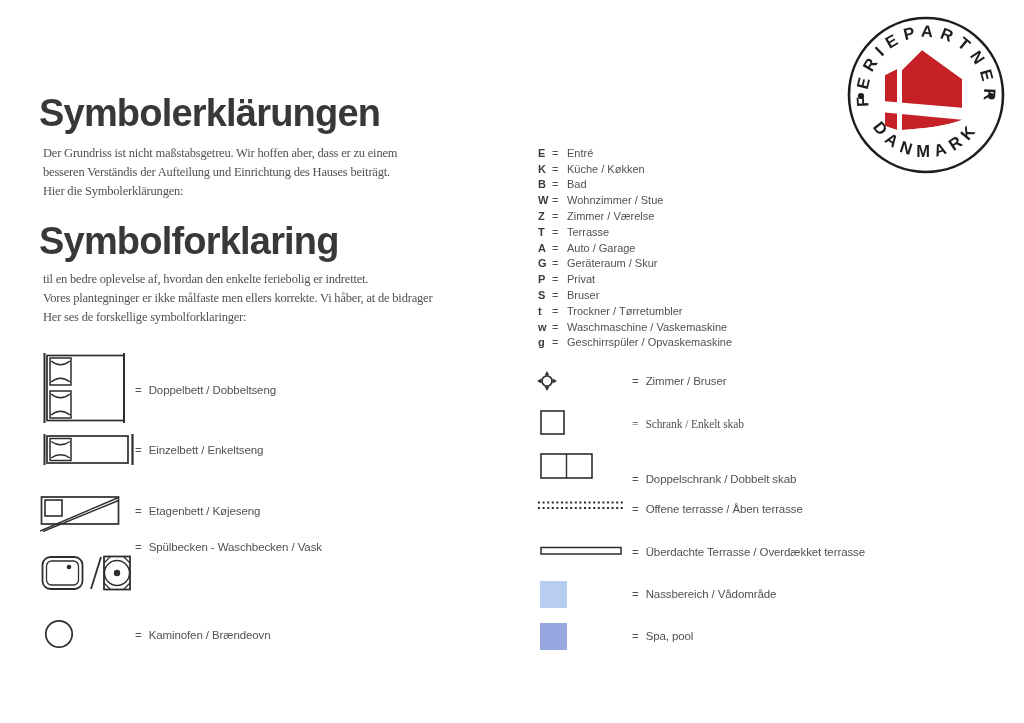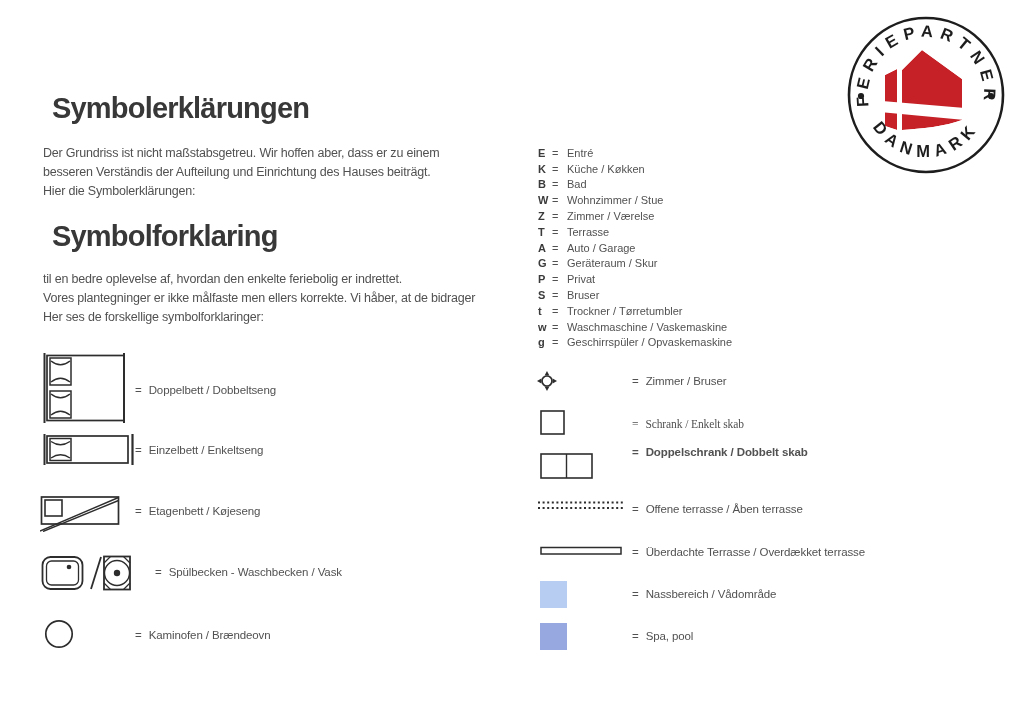--- a/index.html
+++ b/index.html
@@ -2,69 +2,69 @@
 <html><head>
 <meta charset="utf-8">
 <style>
   html,body { margin:0; padding:0; background:#ffffff; }
   .page {
     position:relative; width:1024px; height:723px; background:#ffffff;
     font-family:"Liberation Sans","DejaVu Sans",sans-serif; color:#4e4e4e;
     overflow:hidden;
   }
   .h1 {
-    position:absolute; left:52px; font-size:29px; font-weight:bold;
+    position:absolute; left:39px; font-size:38px; font-weight:bold;
     color:#383838; letter-spacing:-0.8px; white-space:nowrap;
   }
   #title-de { top:92px; }
   #title-da { top:220px; }
   .para {
     position:absolute; left:43px; font-size:12.5px; line-height:18.8px;
-    color:#515151; letter-spacing:-0.2px; white-space:nowrap;
+    color:#515151; letter-spacing:-0.2px; white-space:nowrap;font-family:Liberation Serif, serif;
   }
   #para-de { top:144px; }
   #para-da { top:270px; }
 
   .icon { position:absolute; }
   .sym-label {
     position:absolute; font-size:11.5px; color:#515151; white-space:nowrap;
     letter-spacing:-0.1px;
   }
   .sym-label .eq { display:inline-block; margin-right:7px; color:#515151; }
 
   
   #icon-double-bed   { left:43px;  top:353px; }
   #icon-single-bed   { left:43px;  top:434px; }
   #icon-bunk-bed     { left:40px;  top:495px; }
   #icon-sink         { left:41px;  top:553px; }
   #icon-stove        { left:44px;  top:619px; }
   #label-double-bed  { left:135px; top:384px; }
   #label-single-bed  { left:135px; top:444px; }
   #label-bunk-bed    { left:135px; top:505px; }
-  #label-sink        { left:135px; top:566px;margin-left:20px; }
+  #label-sink        { left:135px; top:541px; }
   #label-stove       { left:135px; top:629px; }
 
   
   .letters { position:absolute; left:538px; top:145px; font-size:11px; }
   .letter-row { display:flex; align-items:center; height:15.8px; }
   .letter-key { font-weight:bold; width:14px; color:#3b3b3b; }
   .letter-eq  { width:9px; color:#515151; }
   .letter-label { padding-left:6px; color:#515151; white-space:nowrap; }
 
   
   #icon-shower          { left:537px; top:371px; }
   #icon-closet          { left:540px; top:410px; }
   #icon-double-closet   { left:540px; top:453px; }
   #icon-open-terrace    { left:538px; top:501px; }
   #icon-covered-terrace { left:540px; top:546px; }
   #icon-wet-area        { left:540px; top:581px; }
   #icon-spa-pool        { left:540px; top:623px; }
   #label-shower          { left:632px; top:375px; }
   #label-closet          { left:632px; top:418px;font-family:Liberation Serif, serif; }
-  #label-double-closet   { left:632px; top:446px;font-weight:bold; }
+  #label-double-closet   { left:632px; top:473px; }
   #label-open-terrace    { left:632px; top:503px; }
   #label-covered-terrace { left:632px; top:546px; }
   #label-wet-area        { left:632px; top:588px; }
   #label-spa-pool        { left:632px; top:630px; }
 
   #logo { position:absolute; left:843px; top:12px; }
 
   svg .ln   { stroke:#2d2d2d; fill:none; }
   svg .fill { fill:#2d2d2d; stroke:none; }
 </style>

